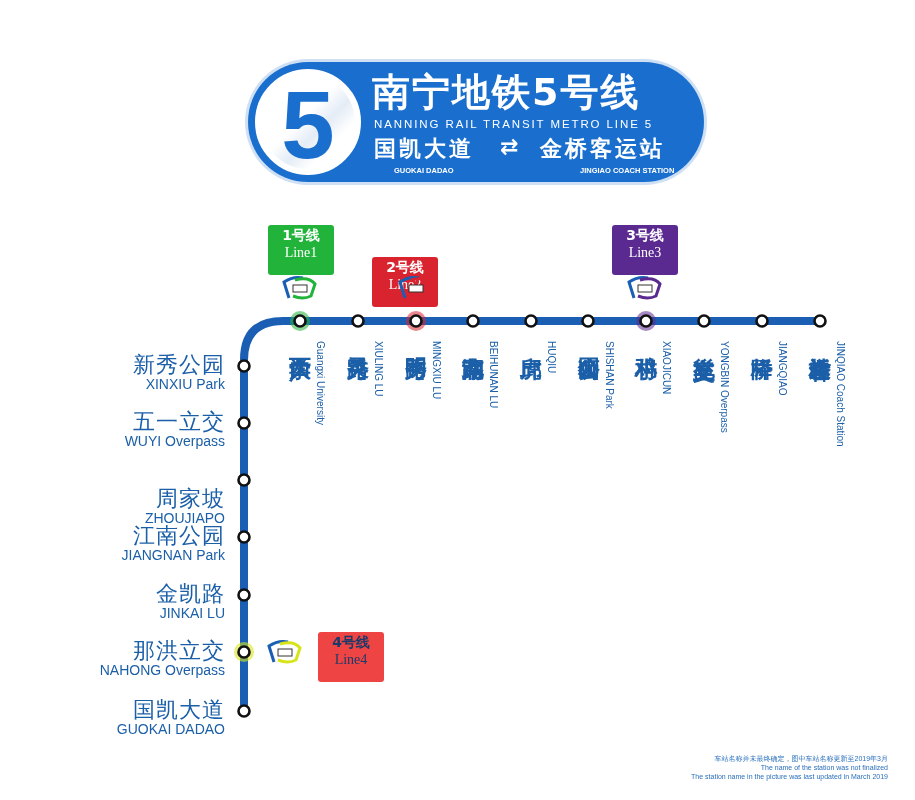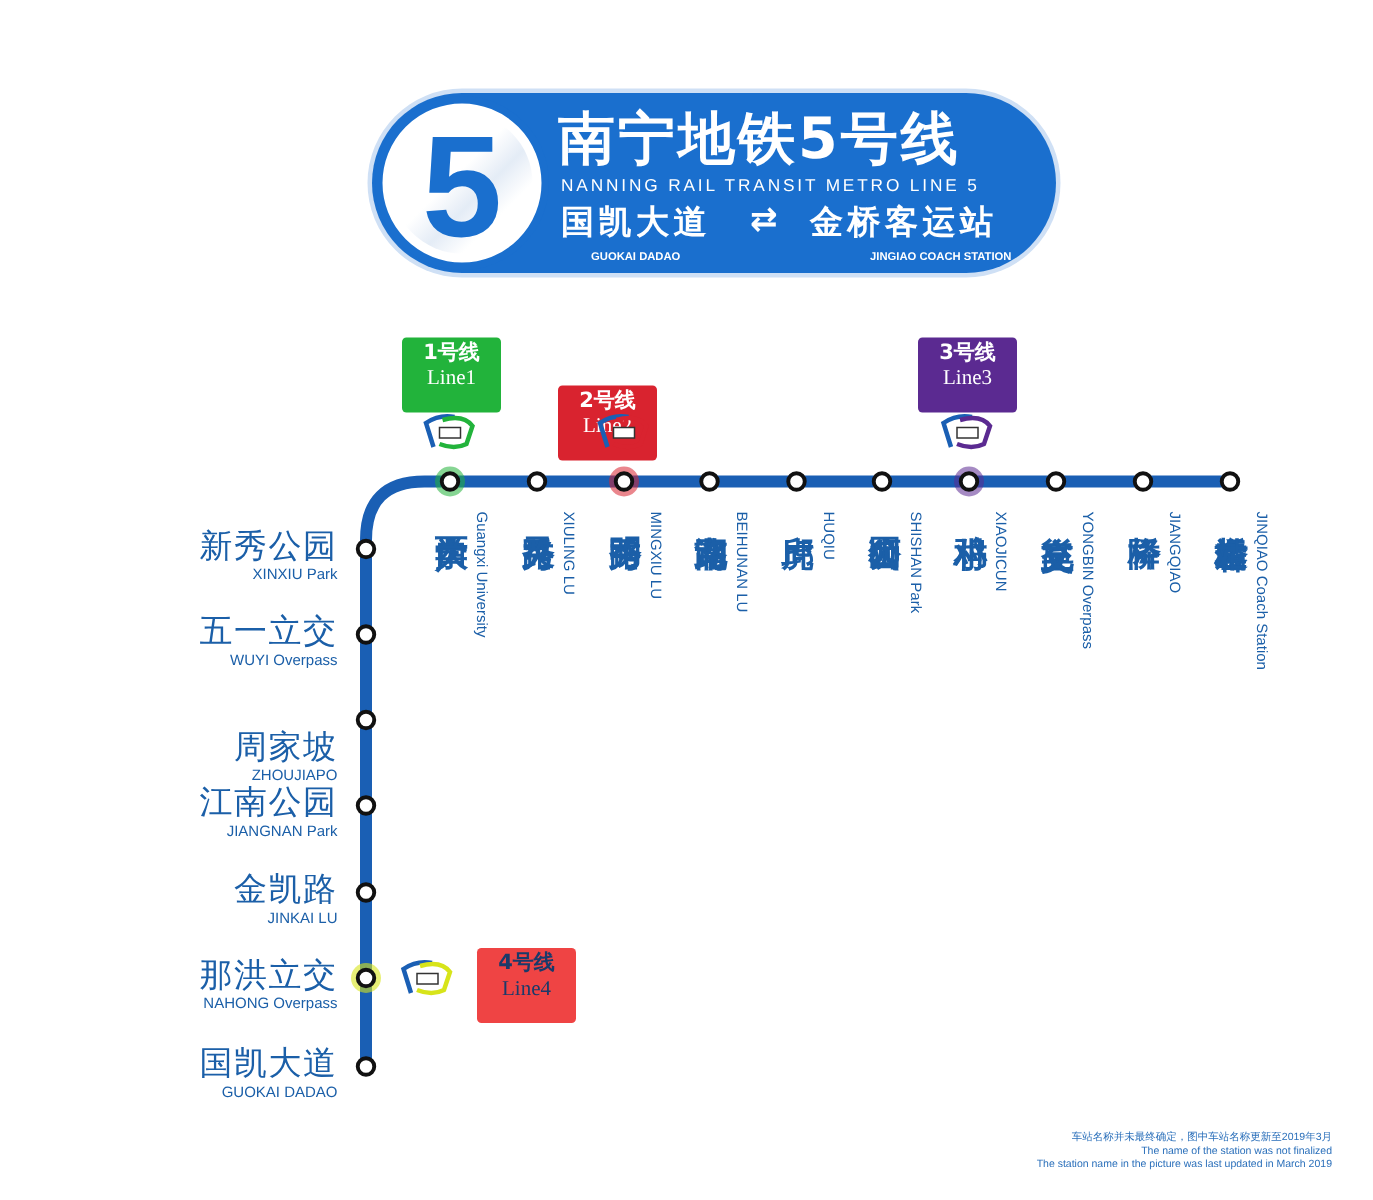--- a/index.html
+++ b/index.html
@@ -68,21 +68,21 @@
     line-height: 26px; letter-spacing: 0px;
   }
   .hst .en {
     writing-mode: vertical-rl; color: #1b5fa8; font-size: 10px; line-height: 12px;
     font-family: "Liberation Sans", sans-serif; margin-left: 1px; padding-top: 1px;
   }
 
   
   .vst { position: absolute; right: 690px; text-align: right; }
   .vst .cn { color: #1b5fa8; font-weight: normal; font-size: 22px; line-height: 26px; letter-spacing: 1px; }
-  .vst .en { color: #1b5fa8; font-size: 10px; line-height: 12px; font-family: "Liberation Sans", sans-serif; }
+  .vst .en { color: #1b5fa8; font-size: 14px; line-height: 12px; font-family: "Liberation Sans", sans-serif; }
 
   .note {
     position: absolute; right: 27px; top: 754px; text-align: right; color: #2a6fba;
     font-family: "Liberation Sans", sans-serif; font-size: 7px; line-height: 9px;
   }
 </style>
 </head>
 <body>
 
 <div class="banner"></div>

